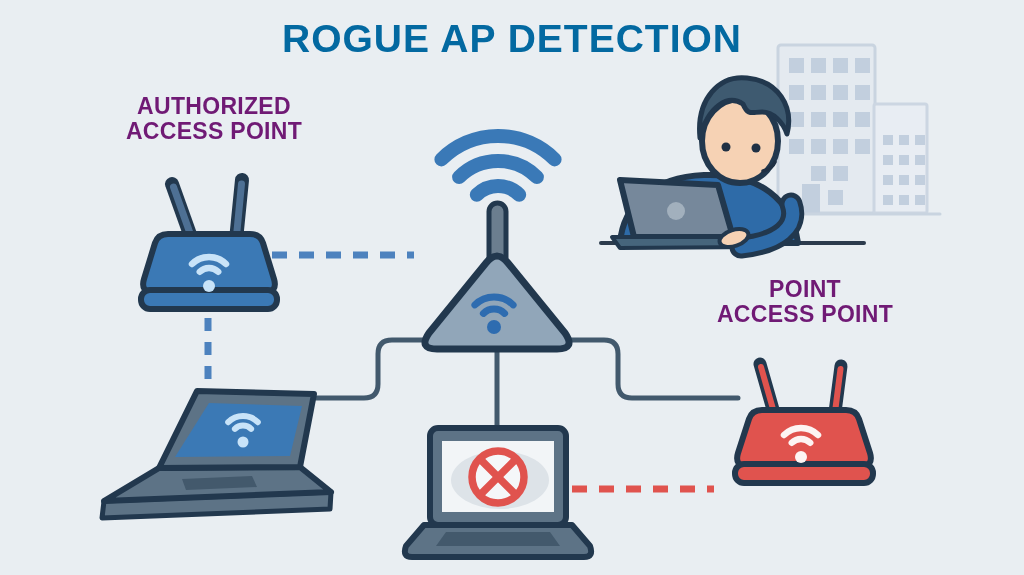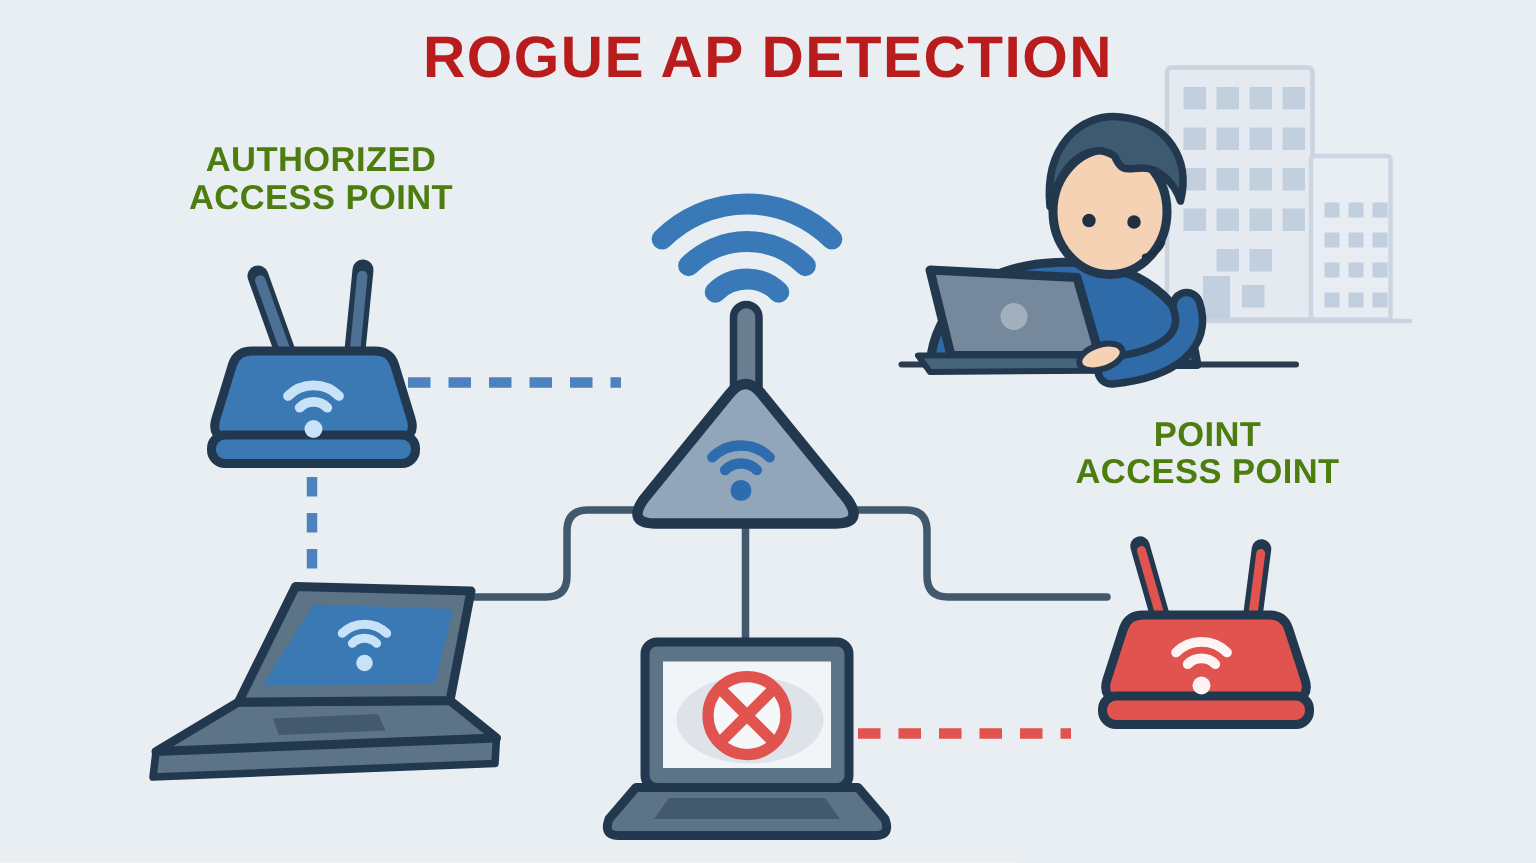--- a/index.html
+++ b/index.html
@@ -3,25 +3,25 @@
 <meta charset="utf-8">
 <style>
   html,body{margin:0;padding:0;}
   .stage{
     position:relative;width:1024px;height:575px;overflow:hidden;
     background:#e9eef2;font-family:"Liberation Sans",sans-serif;
   }
   .illustration{position:absolute;inset:0;}
   .page-title{
     position:absolute;left:0;right:0;top:17px;text-align:center;
-    font-size:39px;font-weight:800;letter-spacing:1px;color:#b91c1c;
+    font-size:39px;font-weight:800;letter-spacing:1px;color:#0369a1;
   }
   .node-label{
     position:absolute;text-align:center;font-size:23px;font-weight:800;
-    line-height:25px;color:#4d7c0f;letter-spacing:.3px;
+    line-height:25px;color:#701a75;letter-spacing:.3px;
   }
   .label-authorized{left:108px;top:94px;width:212px;}
   .label-rogue{left:699px;top:277px;width:212px;}
   .node-label span{display:block;}
 </style>
 </head>
 <body>
 
 <div class="stage">
 

